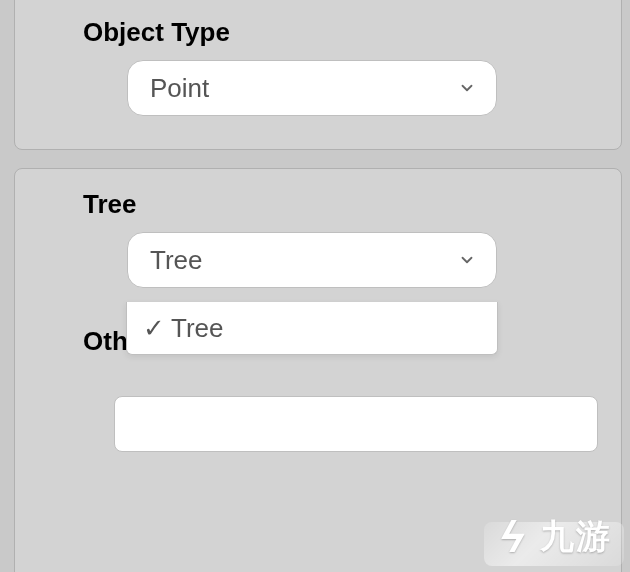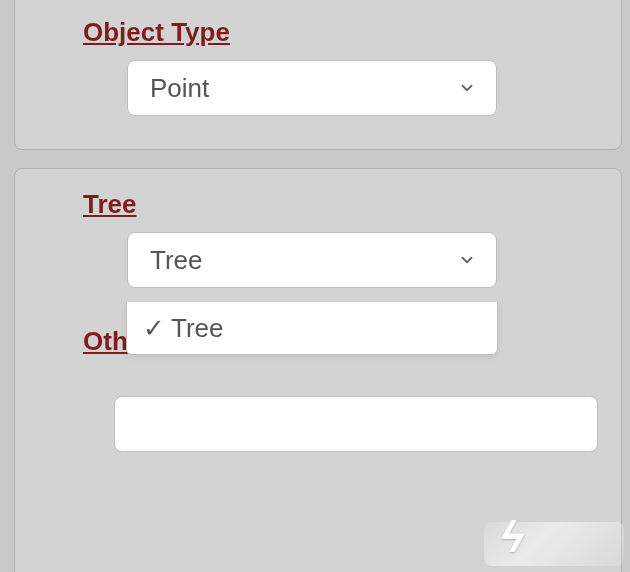--- a/index.html
+++ b/index.html
@@ -20,32 +20,31 @@
     border: 1px solid #b0b0b0;
     border-radius: 8px;
     width: 608px;
     padding: 20px 0 28px 68px;
   }
   .panel-1 { top: -20px; height: 170px; padding-top: 36px; }
   .panel-2 { top: 168px; height: 600px; }
 
   .field-label {
     font-weight: bold;
-    color: #7f1d1d;
+    color: #000000;
     margin-bottom: 12px;
-    text-decoration: underline;
   }
   .field-label.oth { margin-top: 38px; }
 
   .select {
     width: 370px;
     height: 56px;
     background: #fff;
     border: 1px solid #bfbfbf;
-    border-radius: 8px;
+    border-radius: 16px;
     display: flex;
     align-items: center;
     justify-content: space-between;
     padding: 0 20px 0 22px;
     margin-left: 44px;
     color: #555;
     cursor: pointer;
   }
   .select span.txt { flex: 1; }
 
@@ -160,13 +159,14 @@
 <div class="dropdown">
   <div class="dropdown-item">
     <span class="check">✓</span>
     <span class="lbl">Tree</span>
   </div>
 </div>
 
 <div class="watermark">
   <div class="bg"></div>
   <div class="bolt">ϟ</div>
+  <div class="txt">九游</div>
 </div>
 
 </body></html>

